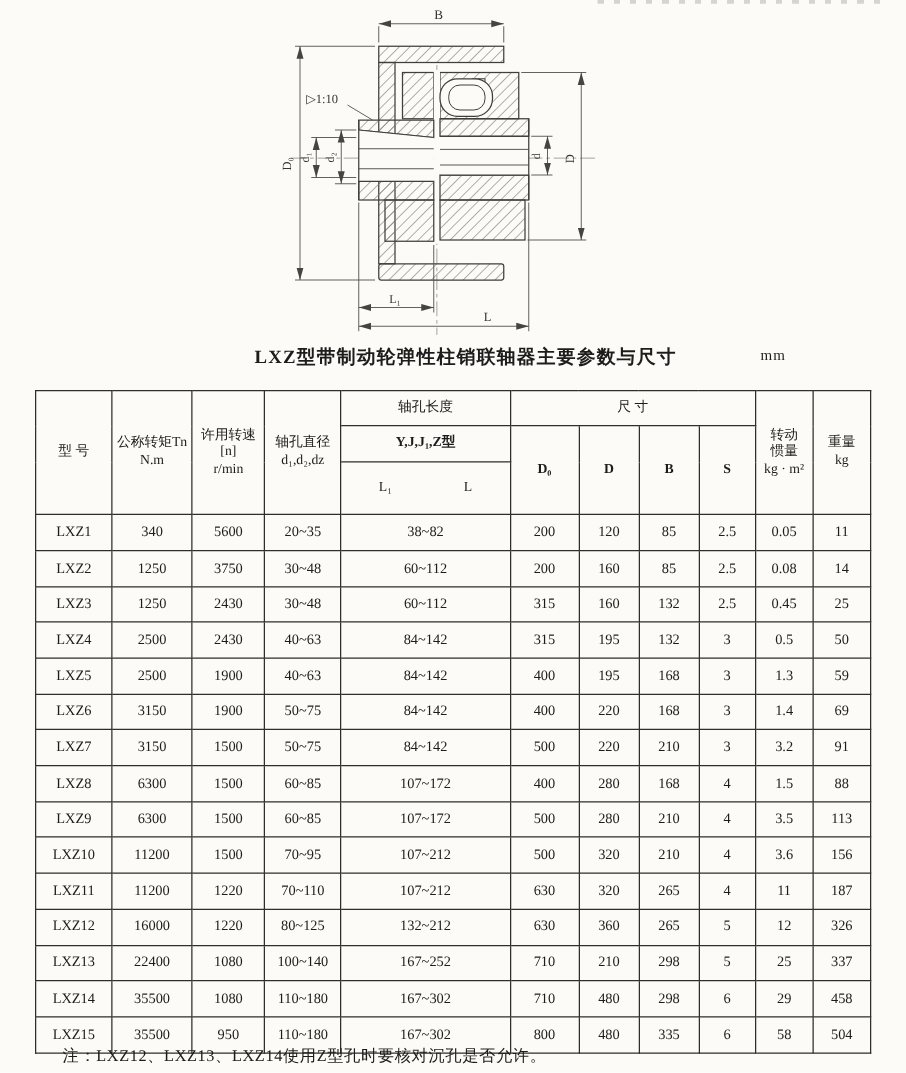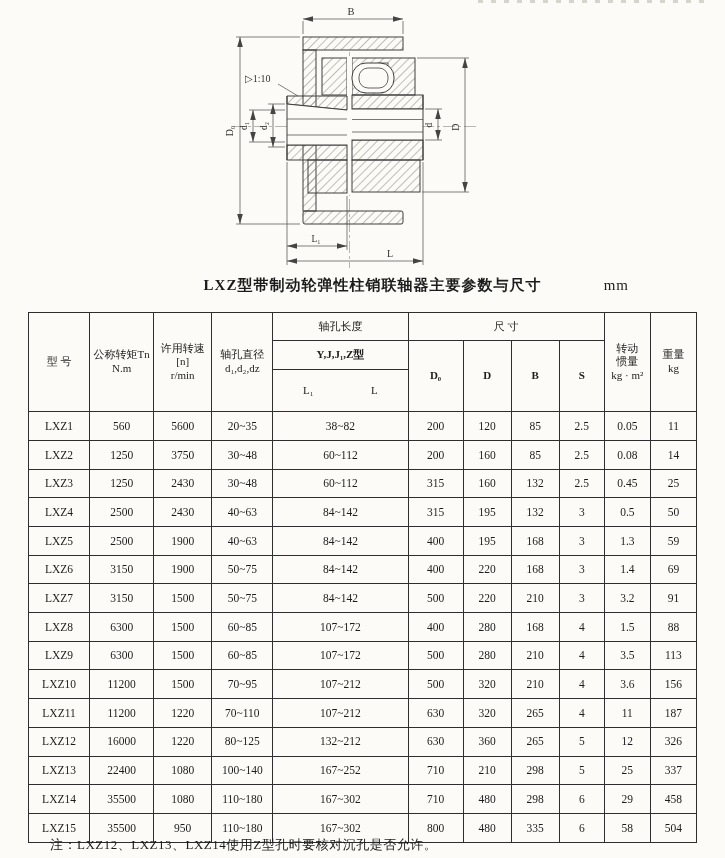--- a/index.html
+++ b/index.html
@@ -12,21 +12,21 @@
     position:absolute; top:0; left:478px; width:228px; height:3px;
     background:repeating-linear-gradient(90deg,#b9b4ac 0 5px,transparent 5px 13px);
     opacity:.55;
   }
   .drawing{position:absolute; top:0; left:0;}
   .title-row{position:absolute; top:276px; left:0; width:725px; height:22px;}
   .doc-title{
     position:absolute; left:0; width:100%; text-align:center;
     font-size:15px; font-weight:bold; letter-spacing:1px;padding-left:10px;
   }
-  .unit{position:absolute; right:96px; top:1px; font-size:15px; letter-spacing:1px;}
+  .unit{position:absolute; right:96px; top:1px; font-size:12px; letter-spacing:1px;}
   table.params{
     position:absolute; top:312px; left:28px; width:669px;
     border-collapse:collapse; table-layout:fixed;
     font-size:11px;
   }
   table.params th, table.params td{
     border:1px solid #2e2e2e; text-align:center; vertical-align:middle;
     padding:0 1px; font-weight:normal; white-space:pre-line; line-height:1.25;
   }
   table.params thead tr.h1 th{height:27px;}
@@ -206,21 +206,21 @@
         <span class="l1l-cell">
           <span>L₁</span>
           <span>L</span>
         </span>
       </th>
     </tr>
   </thead>
   <tbody>
         <tr>
           <td>LXZ1</td>
-          <td>560</td>
+          <td>340</td>
           <td>5600</td>
           <td>20~35</td>
           <td>38~82</td>
           <td>200</td>
           <td>120</td>
           <td>85</td>
           <td>2.5</td>
           <td>0.05</td>
           <td>11</td>
         </tr>

